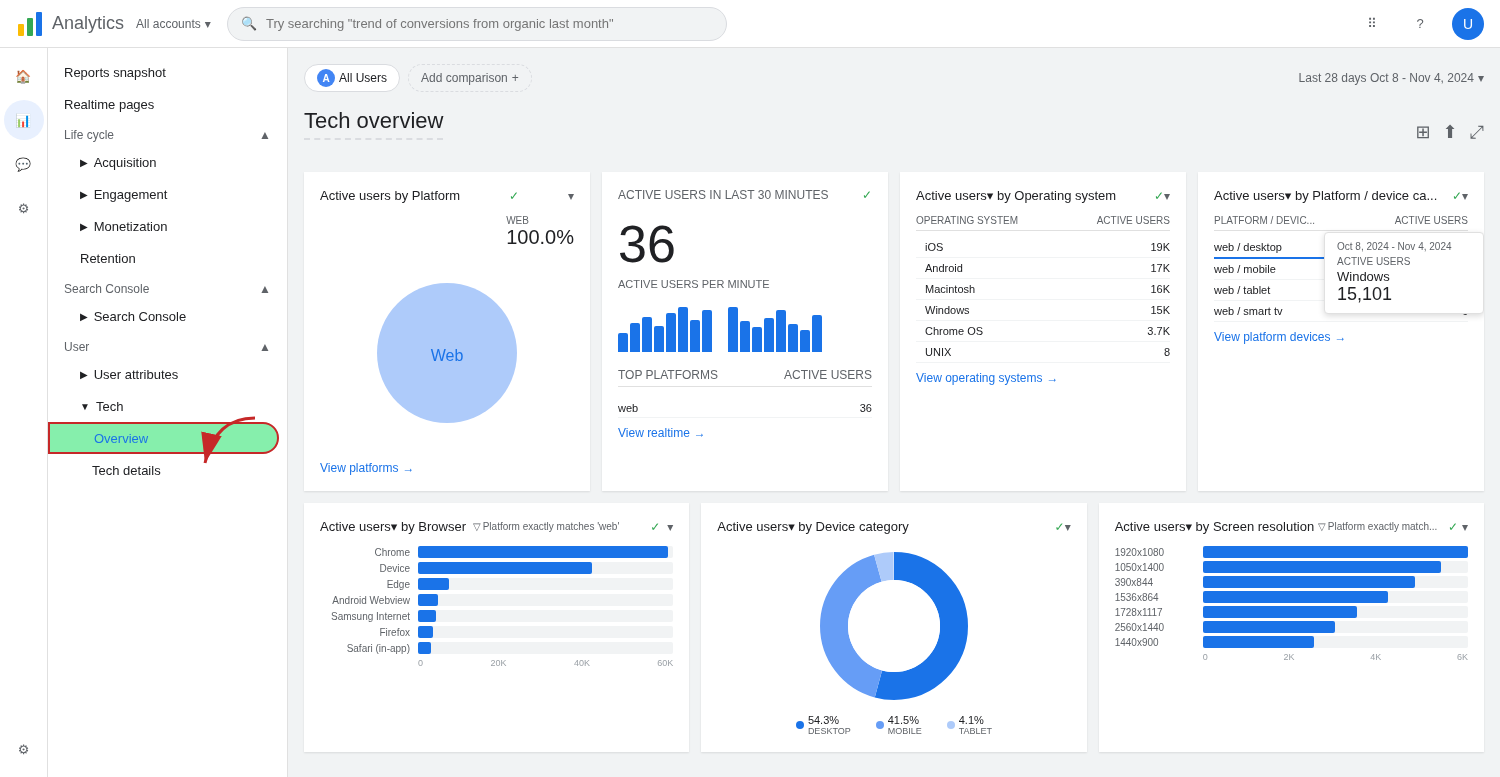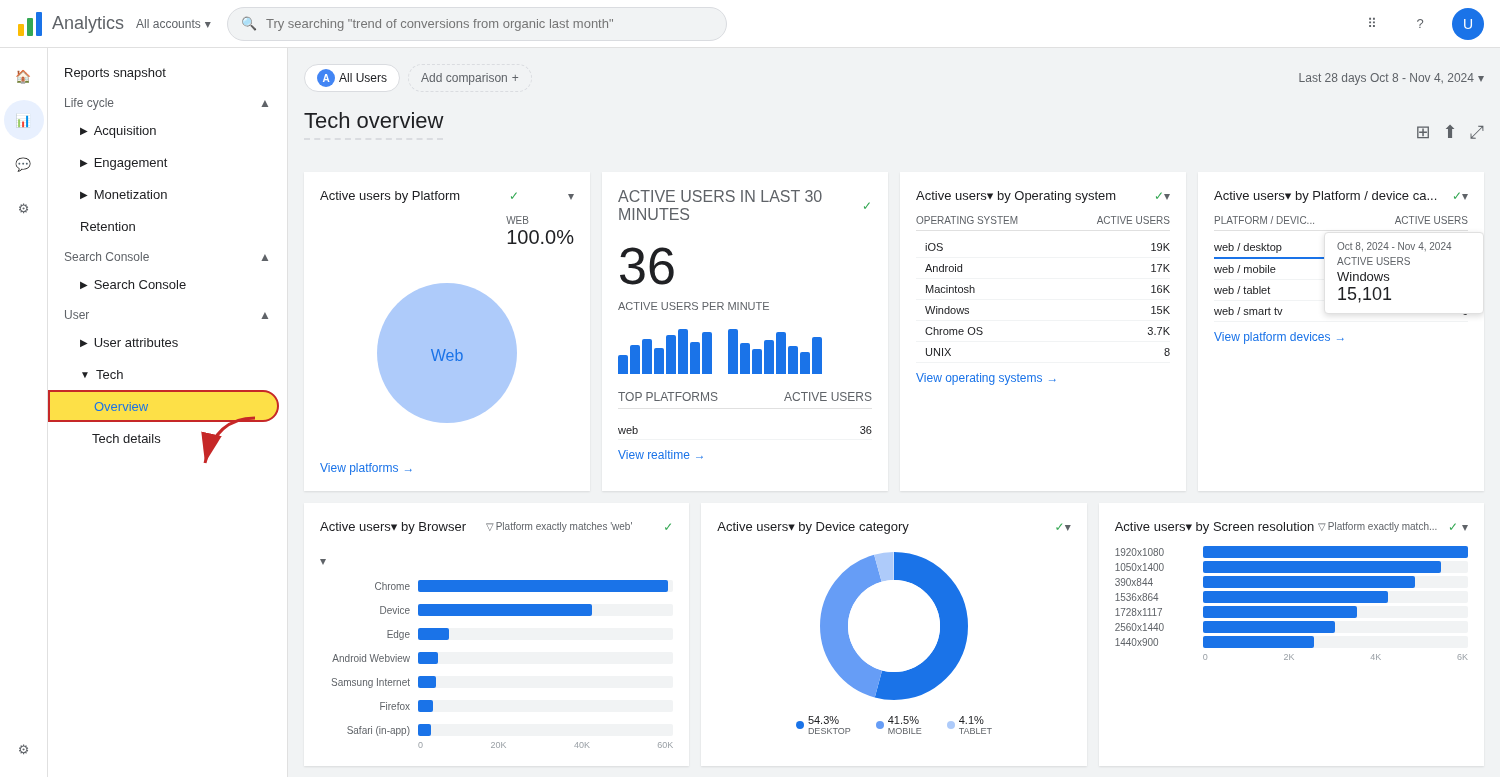--- a/index.html
+++ b/index.html
@@ -25,21 +25,21 @@
     .icon-sidebar-item { width: 40px; height: 40px; border-radius: 50%; display: flex; align-items: center; justify-content: center; cursor: pointer; color: #5f6368; }
     .icon-sidebar-item.active { background: #e8f0fe; color: #1a73e8; }
     .icon-sidebar-bottom { margin-top: auto; }
     
     
     .nav-sidebar { width: 240px; background: #fff; border-right: 1px solid #e0e0e0; overflow-y: auto; flex-shrink: 0; padding: 8px 0; }
     .nav-item { display: flex; align-items: center; height: 32px; padding: 0 16px; cursor: pointer; color: #202124; font-size: 13px; }
     .nav-section-header { display: flex; align-items: center; justify-content: space-between; padding: 8px 16px 4px; color: #5f6368; font-size: 12px; font-weight: 500; cursor: pointer; gap: 12px; }
     .nav-sub-item { display: flex; align-items: center; height: 32px; padding: 0 16px 0 32px; cursor: pointer; color: #202124; font-size: 13px; }
     .nav-sub-sub-item { display: flex; align-items: center; height: 32px; padding: 0 16px 0 44px; cursor: pointer; color: #202124; font-size: 13px; }
-    .nav-sub-sub-item.active { background: #fde047; color: #1a73e8; font-weight: 500; border-radius: 0 16px 16px 0; width: calc(100% - 8px); border: 2px solid #c62828; }
+    .nav-sub-sub-item.active { background: #86efac; color: #1a73e8; font-weight: 500; border-radius: 0 16px 16px 0; width: calc(100% - 8px); border: 2px solid #c62828; }
     .triangle { display: inline-block; margin-right: 6px; font-size: 10px; }
     
     
     .content { flex: 1; overflow-y: auto; background: #f1f3f4; padding: 16px; }
     
     
     .filter-bar { display: flex; align-items: center; justify-content: space-between; margin-bottom: 16px; }
     .filter-left { display: flex; align-items: center; gap: 8px; }
     .chip { display: flex; align-items: center; gap: 4px; height: 28px; padding: 0 12px; border-radius: 14px; border: 1px solid #dadce0; background: #fff; font-size: 12px; cursor: pointer; color: #202124; }
     .chip .chip-icon { width: 18px; height: 18px; border-radius: 50%; background: #4285f4; color: #fff; font-size: 10px; font-weight: bold; display: flex; align-items: center; justify-content: center; }
@@ -75,21 +75,21 @@
     .os-row { display: flex; justify-content: space-between; padding: 4px 0; border-bottom: 1px solid #f1f3f4; }
     .os-row .os-name { color: #202124; margin-left: 9px; }
     .os-row .os-val { color: #202124; }
     
     
     .tooltip-box { position: absolute; right: 0; top: 60px; background: #fff; border: 1px solid #e0e0e0; border-radius: 4px; padding: 8px 12px; font-size: 11px; z-index: 5; box-shadow: 0 2px 6px rgba(0,0,0,0.15); width: 160px; }
     .tooltip-date { color: #5f6368; font-size: 10px; margin-bottom: 4px; }
     .tooltip-label { color: #5f6368; font-size: 10px; text-transform: uppercase; margin-bottom: 2px; }
     
     
-    .bar-chart-h { display: flex; flex-direction: column; gap: 12px; margin-top: 8px; }
+    .bar-chart-h { display: flex; flex-direction: column; gap: 4px; margin-top: 8px; }
     .bar-row { display: flex; align-items: center; gap: 8px; font-size: 11px; }
     .bar-label { width: 90px; text-align: right; color: #5f6368; font-size: 10px; flex-shrink: 0; }
     .bar-track { flex: 1; height: 12px; background: #f1f3f4; border-radius: 2px; }
     .bar-fill { height: 100%; background: #1a73e8; border-radius: 2px; }
     .bar-axis { display: flex; justify-content: space-between; color: #9aa0a6; font-size: 9px; margin-top: 4px; padding-left: 98px; }
     
     
     .donut-container { display: flex; align-items: center; justify-content: center; height: 160px; }
     .donut-legend { display: flex; justify-content: center; gap: 25px; font-size: 10px; margin-top: 8px; }
     .legend-item { display: flex; align-items: center; gap: 4px; }
@@ -144,20 +144,23 @@
     <div class="icon-sidebar-item active">📊</div>
     <div class="icon-sidebar-item">💬</div>
     <div class="icon-sidebar-item">⚙</div>
     <div class="icon-sidebar-bottom icon-sidebar-item" style="margin-top:auto;">⚙</div>
   </div>
 
   <div class="nav-sidebar">
     <div class="nav-item">
       <span>Reports snapshot</span>
     </div>
+    <div class="nav-item">
+      <span>Realtime pages</span>
+    </div>
 
     <div class="nav-section-header">
       <span>Life cycle</span>
       <span>▲</span>
     </div>
     <div class="nav-sub-item">
       <span class="triangle">▶</span>
       <span>Acquisition</span>
     </div>
     <div class="nav-sub-item">
@@ -250,21 +253,21 @@
           </svg>
         </div>
         <div class="view-link">
           <span>View platforms</span>
           <span>→</span>
         </div>
       </div>
 
       <div class="card">
         <div class="card-title">
-          <span style="font-size:16px;font-weight:500;color:#5f6368;">ACTIVE USERS IN LAST 30 MINUTES</span>
+          <span style="font-size:12px;font-weight:500;color:#5f6368;">ACTIVE USERS IN LAST 30 MINUTES</span>
           <span style="color:#34a853;margin-left:auto;">✓</span>
         </div>
         <div class="big-number">36</div>
         <div class="realtime-subtitle">ACTIVE USERS PER MINUTE</div>
         <div style="display:flex;gap:16px;">
           <div>
             <div class="bar-chart-mini" id="bars-left">
                 <div class="bar-mini" style="height: 19.2857px;"></div>
                 <div class="bar-mini" style="height: 28.9286px;"></div>
                 <div class="bar-mini" style="height: 35.3571px;"></div>
@@ -384,21 +387,21 @@
         <div class="view-link">
           <span>View platform devices</span>
           <span>→</span>
         </div>
       </div>
     </div>
 
     <div class="cards-row-3">
 
       <div class="card">
-        <div class="card-title" style="flex-wrap:wrap;gap:20px;">
+        <div class="card-title" style="flex-wrap:wrap;gap:7px;">
           <span class="card-title-text">Active users▾ by Browser</span>
           <span style="font-size:10px;color:#5f6368;display:flex;align-items:center;gap:2px;">
               <span>▽</span>
               <span>Platform exactly matches 'web'</span>
             </span>
           <span style="color:#34a853;margin-left:auto;">✓</span>
           <span style="color:#5f6368;">▾</span>
         </div>
         <div class="bar-chart-h">
           <div class="bar-row">

